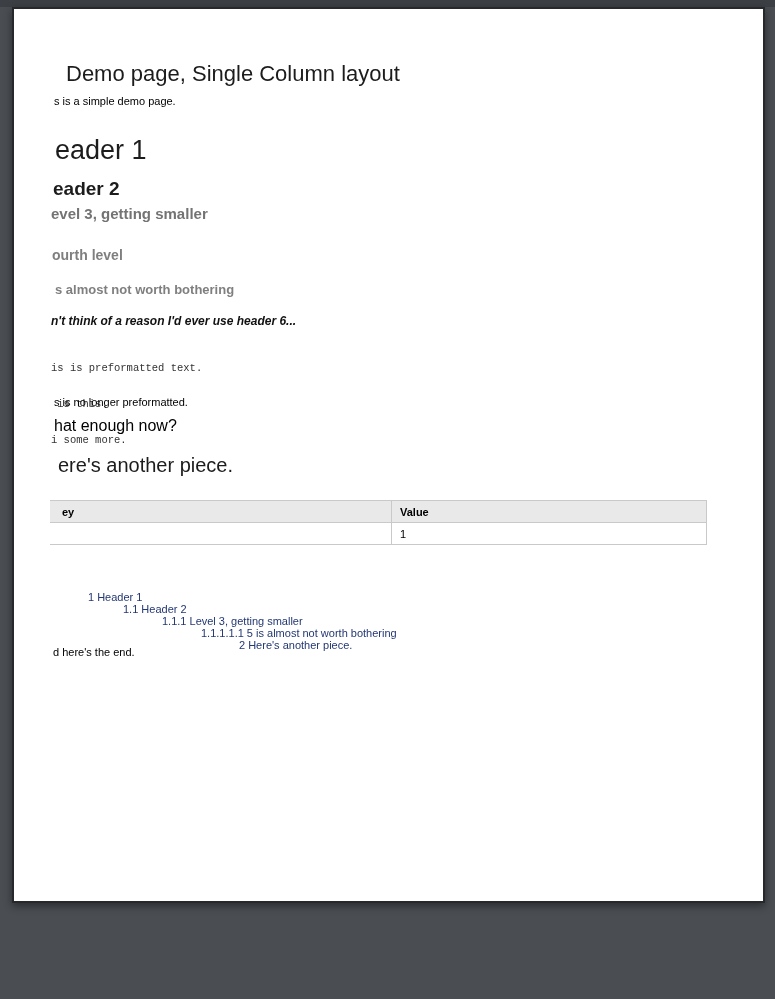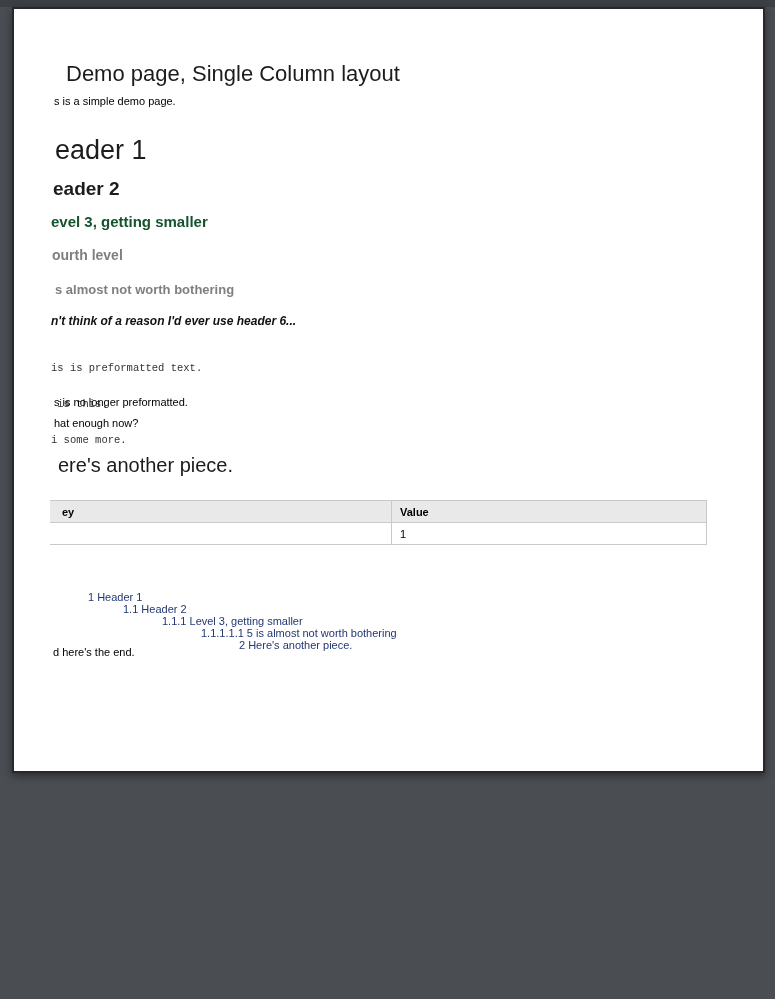--- a/index.html
+++ b/index.html
@@ -9,39 +9,39 @@
     position: relative;
     font-family: "Liberation Sans", sans-serif;
     overflow: hidden;
   }
   .page-frame-top {
     position: absolute; left: 0; top: 0; width: 775px; height: 7px;
     background: #3c4045;
   }
   .page {
     position: absolute; left: 12px; top: 7px;
-    width: 753px; height: 766px;
+    width: 753px; height: 896px;
     background: var(--page-background, #ffffff);
     border: 2px solid #26282c;
     box-sizing: border-box;
     box-shadow: 0 3px 8px rgba(0,0,0,0.45);
   }
   .blk { position: absolute; left: 36px; margin: 0; white-space: nowrap; }
 
   .doc-title   { top: 53px;  left: 52px; font-size: 22px; font-weight: normal; color: #1c1c1c; line-height: 1.05; }
   .intro       { top: 86px;  left: 40px; font-size: 11px; color: #000; }
   .h1          { top: 127px; left: 41px; font-size: 27px; font-weight: normal; color: #1c1c1c; line-height: 1.05; }
   .h2          { top: 170px; left: 39px; font-size: 19px; font-weight: bold;   color: #1c1c1c; line-height: 1.05; }
-  .h3          { top: 205px; left: 37px; font-size: 15px; font-weight: bold;   color: #14532d;    line-height: 1.05; }
+  .h3          { top: 197px; left: 37px; font-size: 15px; font-weight: bold;   color: #737373;    line-height: 1.05; }
   .h4          { top: 239px; left: 38px; font-size: 14px; font-weight: bold;   color: var(--muted-heading, #7f7f7f); line-height: 1.05; }
   .h5          { top: 274px; left: 41px; font-size: 13px; font-weight: bold;   color: var(--muted-heading, #7f7f7f); line-height: 1.05; }
   .h6          { top: 306px; left: 37px; font-size: 12px; font-weight: bold; font-style: italic; color: #111; line-height: 1.05; }
   .pre-block   { top: 329px; left: 37px; font-family: "Liberation Mono", monospace; font-size: 10.5px; line-height: 12px; color: #333; white-space: pre; }
   .after-pre   { top: 387px; left: 40px; font-size: 11px; color: #000; }
-  .question    { top: 408px; left: 40px; font-size: 11px; color: #000; }
+  .question    { top: 408px; left: 40px; font-size: 16px; color: #000; }
   .sec2-title  { top: 446px; left: 44px; font-size: 20px; font-weight: normal; color: #1c1c1c; line-height: 1.05; }
 
   .kv-table {
     position: absolute; left: 36px; top: 491px; width: 657px;
     border-collapse: collapse; table-layout: fixed;
     font-size: 11px; color: #000;
   }
   .kv-table th, .kv-table td {
     border: 1px solid var(--table-border, #c9c9c9);
     height: 21px; padding: 0 4px 0 12px;

